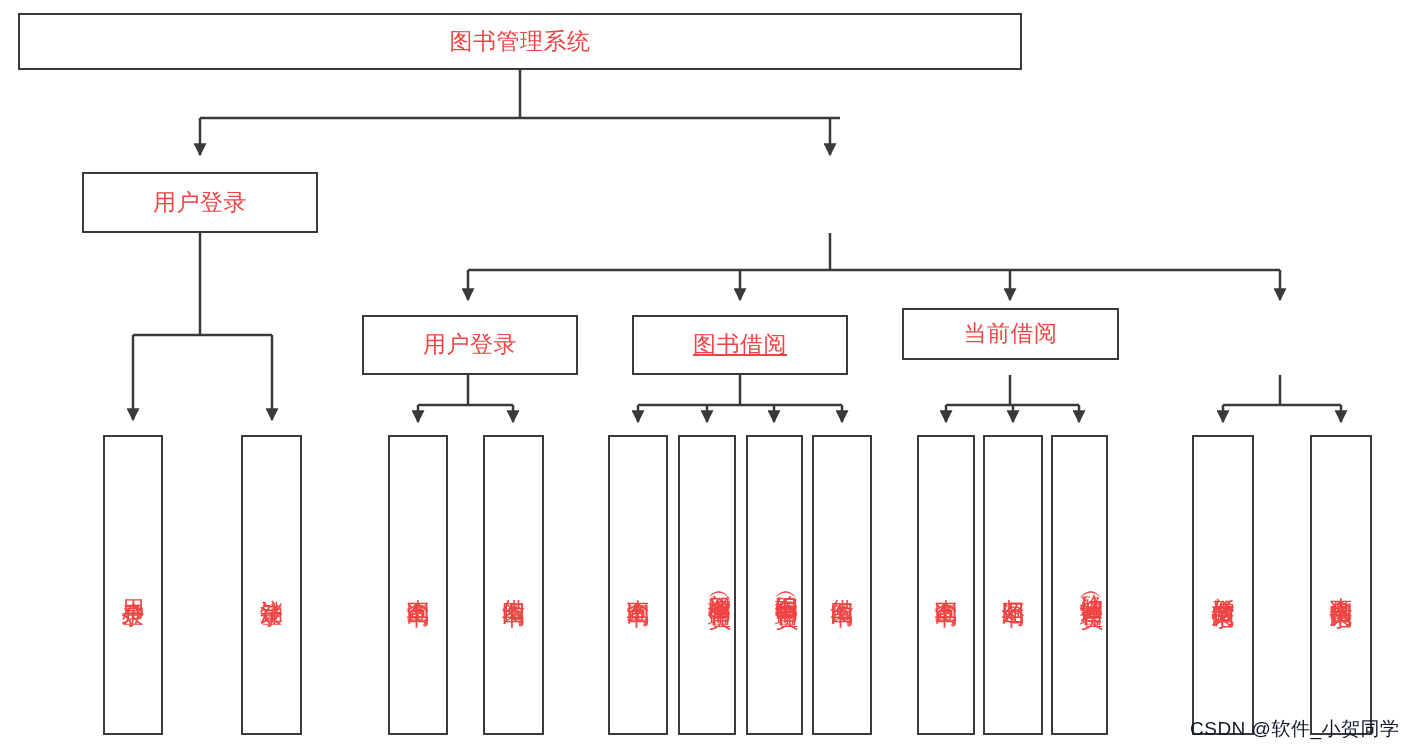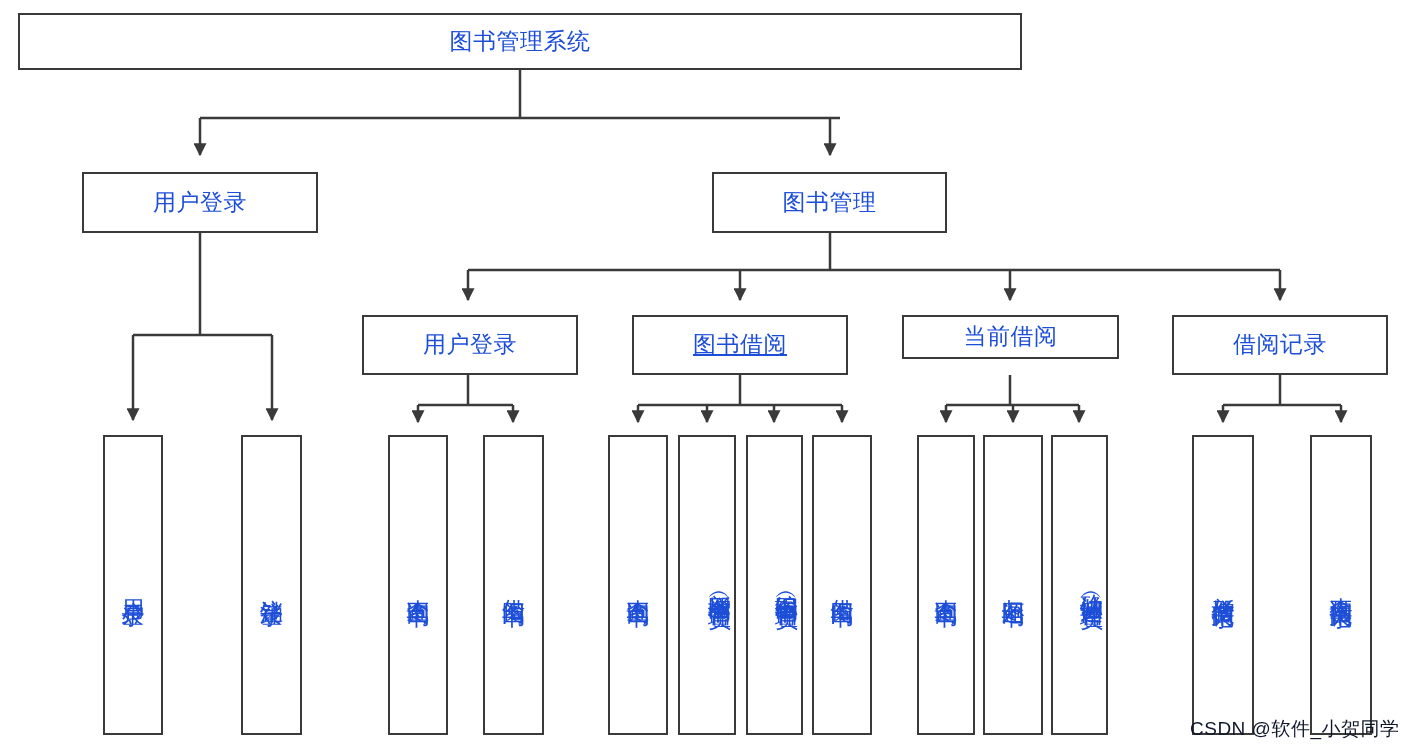--- a/index.html
+++ b/index.html
@@ -26,21 +26,21 @@
     pointer-events: none;
   }
   .node {
     position: absolute;
     box-sizing: border-box;
     border: 2.5px solid #3a3a3a;
     background: #ffffff;
     display: flex;
     align-items: center;
     justify-content: center;
-    color: #1d4ed8;
+    color: #ef4444;
   }
   .node.horiz {
     font-size: 23px;
     letter-spacing: 0.5px;
     line-height: 1.1;
   }
   .node.vert {
     font-size: 23px;
     line-height: 1.25;
     writing-mode: vertical-rl;
@@ -120,35 +120,29 @@
     </g>
   </svg>
 
   <div class="node horiz" style="left:18px; top:13px; width:1004px; height:57px;">
     <span>图书管理系统</span>
   </div>
 
   <div class="node horiz" style="left:82px; top:172px; width:236px; height:61px;">
     <span>用户登录</span>
   </div>
-  <div class="node horiz" style="left:712px; top:172px; width:235px; height:61px;">
-    <span>图书管理</span>
-  </div>
 
   <div class="node horiz" style="left:362px; top:315px; width:216px; height:60px;">
     <span>用户登录</span>
   </div>
   <div class="node horiz" style="left:632px; top:315px; width:216px; height:60px;text-decoration:underline;">
     <span>图书借阅</span>
   </div>
-  <div class="node horiz" style="left:902px; top:315px; width:217px; height:44px;">
+  <div class="node horiz" style="left:902px; top:308px; width:217px; height:52px;">
     <span>当前借阅</span>
-  </div>
-  <div class="node horiz" style="left:1172px; top:315px; width:216px; height:60px;">
-    <span>借阅记录</span>
   </div>
 
   <div class="node vert" style="left:103px; top:435px; width:60px; height:300px;">
     <span class="vlabel">用户登录</span>
   </div>
   <div class="node vert" style="left:241px; top:435px; width:61px; height:300px;">
     <span class="vlabel">注销登录</span>
   </div>
 
   <div class="node vert" style="left:388px; top:435px; width:60px; height:300px;">

